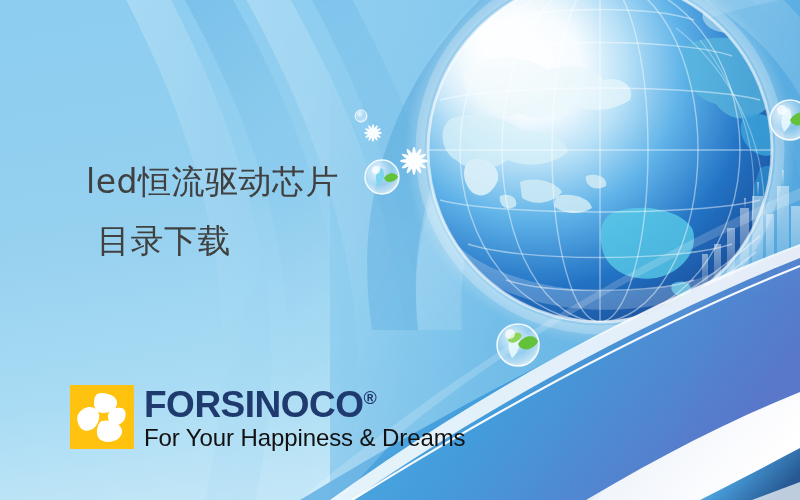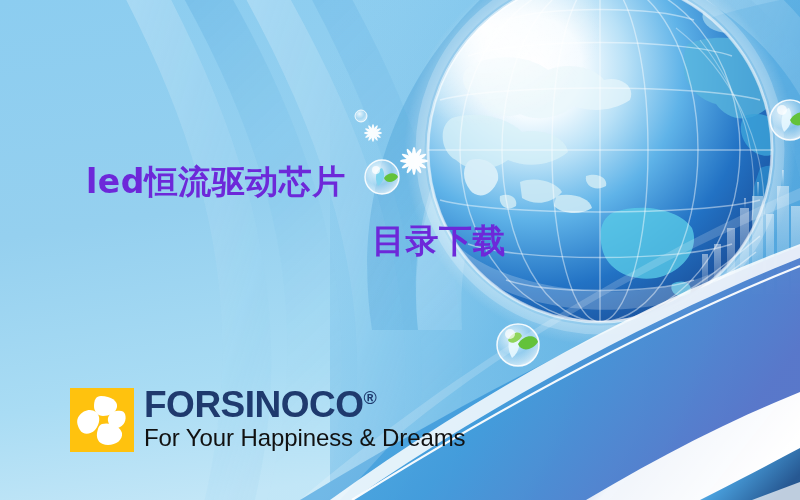--- a/index.html
+++ b/index.html
@@ -28,41 +28,40 @@
 
   
   .headline-block {
     position: absolute;
     left: 86px;
     top: 165px;
     width: 420px;
     z-index: 40;
   }
   .headline-line {
-    color: #6d28d9;
+    color: #404040;
     font-family: "DejaVu Sans", "Liberation Sans", sans-serif;
     font-size: 33px;
     line-height: 1.02;
-    font-weight: 700;
+    font-weight: 400;
     letter-spacing: 0.5px;
     white-space: nowrap;
   }
   .headline-line.line2 {
     margin-top: 25px;
     margin-left: 11px;
-    text-align: right;
   }
 
   
   .logo-lockup {
     position: absolute;
     left: 70px;
     top: 383px;
     display: flex;
-    align-items: flex-end;
+    align-items: center;
     z-index: 40;
   }
   .logo-mark {
     width: 64px;
     height: 64px;
     background: #ffc20e;
     flex: 0 0 auto;
     position: relative;
   }
   .logo-mark svg { display: block; }

